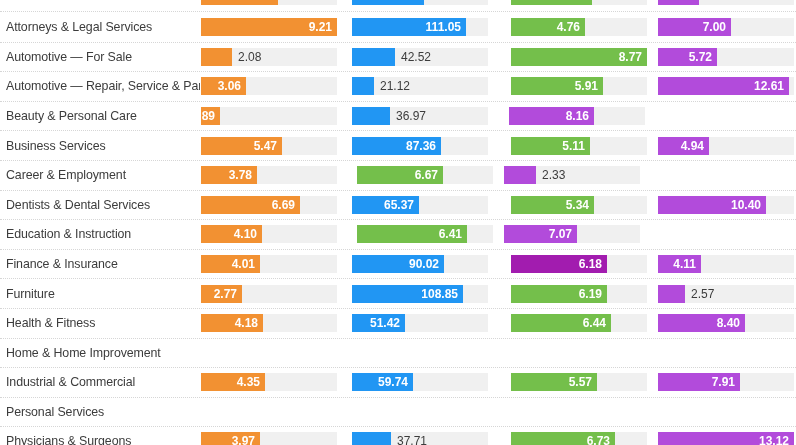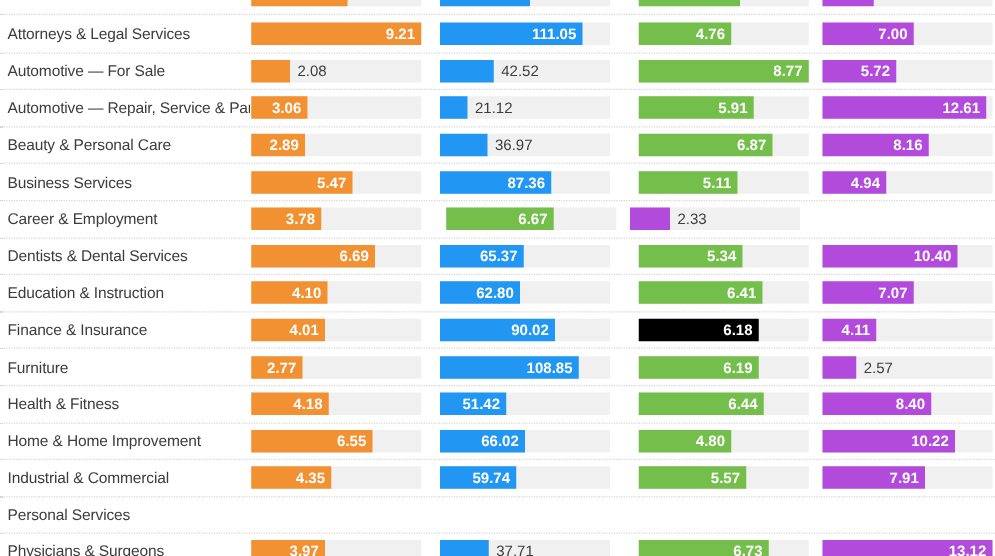--- a/index.html
+++ b/index.html
@@ -222,38 +222,31 @@
             </div>
           </div>
         </div>
       </div>
     </div>
     <div class="row">
       <div class="label">Beauty &amp; Personal Care</div>
       <div class="cells">
         <div class="cell c0">
           <div class="track" style="margin-left: 1px;">
-            <div class="bar" style="width: 43px; background: rgb(242, 145, 50);">
+            <div class="bar" style="width: 19px; background: rgb(242, 145, 50);">
               <span class="val-in">2.89</span>
             </div>
           </div>
         </div>
         <div class="cell c1">
           <div class="track" style="margin-left: 6px;">
             <span class="val-out" style="left: 38px;">36.97</span>
             <div class="bar" style="width: 38px; background: rgb(33, 150, 243);"></div>
           </div>
         </div>
-        <div class="cell c2">
-          <div class="track" style="margin-left: 11px;">
-            <div class="bar" style="width: 107px; background: rgb(116, 191, 75);">
-              <span class="val-in">6.87</span>
-            </div>
-          </div>
-        </div>
         <div class="cell c3">
           <div class="track" style="margin-left: 9px;">
             <div class="bar" style="width: 85px; background: rgb(178, 75, 219);">
               <span class="val-in">8.16</span>
             </div>
           </div>
         </div>
       </div>
     </div>
     <div class="row">
@@ -350,30 +343,23 @@
     <div class="row">
       <div class="label">Education &amp; Instruction</div>
       <div class="cells">
         <div class="cell c0">
           <div class="track" style="margin-left: 1px;">
             <div class="bar" style="width: 61px; background: rgb(242, 145, 50);">
               <span class="val-in">4.10</span>
             </div>
           </div>
         </div>
-        <div class="cell c1">
-          <div class="track" style="margin-left: 6px;">
-            <div class="bar" style="width: 64px; background: rgb(33, 150, 243);">
-              <span class="val-in">62.80</span>
-            </div>
-          </div>
-        </div>
-        <div class="cell c2">
-          <div class="track" style="margin-left: 11px;">
-            <div class="bar" style="width: 99px; background: rgb(116, 191, 75);">
+        <div class="cell c2">
+          <div class="track" style="margin-left: 11px;">
+            <div class="bar" style="width: 110px; background: rgb(116, 191, 75);">
               <span class="val-in">6.41</span>
             </div>
           </div>
         </div>
         <div class="cell c3">
           <div class="track" style="margin-left: 9px;">
             <div class="bar" style="width: 73px; background: rgb(178, 75, 219);">
               <span class="val-in">7.07</span>
             </div>
           </div>
@@ -392,21 +378,21 @@
         </div>
         <div class="cell c1">
           <div class="track" style="margin-left: 6px;">
             <div class="bar" style="width: 92px; background: rgb(33, 150, 243);">
               <span class="val-in">90.02</span>
             </div>
           </div>
         </div>
         <div class="cell c2">
           <div class="track" style="margin-left: 11px;">
-            <div class="bar" style="width: 96px; background: #000000;">
+            <div class="bar" style="width: 96px; background: #a21caf;">
               <span class="val-in">6.18</span>
             </div>
           </div>
         </div>
         <div class="cell c3">
           <div class="track" style="margin-left: 9px;">
             <div class="bar" style="width: 43px; background: rgb(178, 75, 219);">
               <span class="val-in">4.11</span>
             </div>
           </div>
@@ -473,50 +459,20 @@
           <div class="track" style="margin-left: 9px;">
             <div class="bar" style="width: 87px; background: rgb(178, 75, 219);">
               <span class="val-in">8.40</span>
             </div>
           </div>
         </div>
       </div>
     </div>
     <div class="row">
       <div class="label">Home &amp; Home Improvement</div>
-      <div class="cells">
-        <div class="cell c0">
-          <div class="track" style="margin-left: 1px;">
-            <div class="bar" style="width: 97px; background: rgb(242, 145, 50);">
-              <span class="val-in">6.55</span>
-            </div>
-          </div>
-        </div>
-        <div class="cell c1">
-          <div class="track" style="margin-left: 6px;">
-            <div class="bar" style="width: 68px; background: rgb(33, 150, 243);">
-              <span class="val-in">66.02</span>
-            </div>
-          </div>
-        </div>
-        <div class="cell c2">
-          <div class="track" style="margin-left: 11px;">
-            <div class="bar" style="width: 74px; background: rgb(116, 191, 75);">
-              <span class="val-in">4.80</span>
-            </div>
-          </div>
-        </div>
-        <div class="cell c3">
-          <div class="track" style="margin-left: 9px;">
-            <div class="bar" style="width: 106px; background: rgb(178, 75, 219);">
-              <span class="val-in">10.22</span>
-            </div>
-          </div>
-        </div>
-      </div>
     </div>
     <div class="row">
       <div class="label">Industrial &amp; Commercial</div>
       <div class="cells">
         <div class="cell c0">
           <div class="track" style="margin-left: 1px;">
             <div class="bar" style="width: 64px; background: rgb(242, 145, 50);">
               <span class="val-in">4.35</span>
             </div>
           </div>

